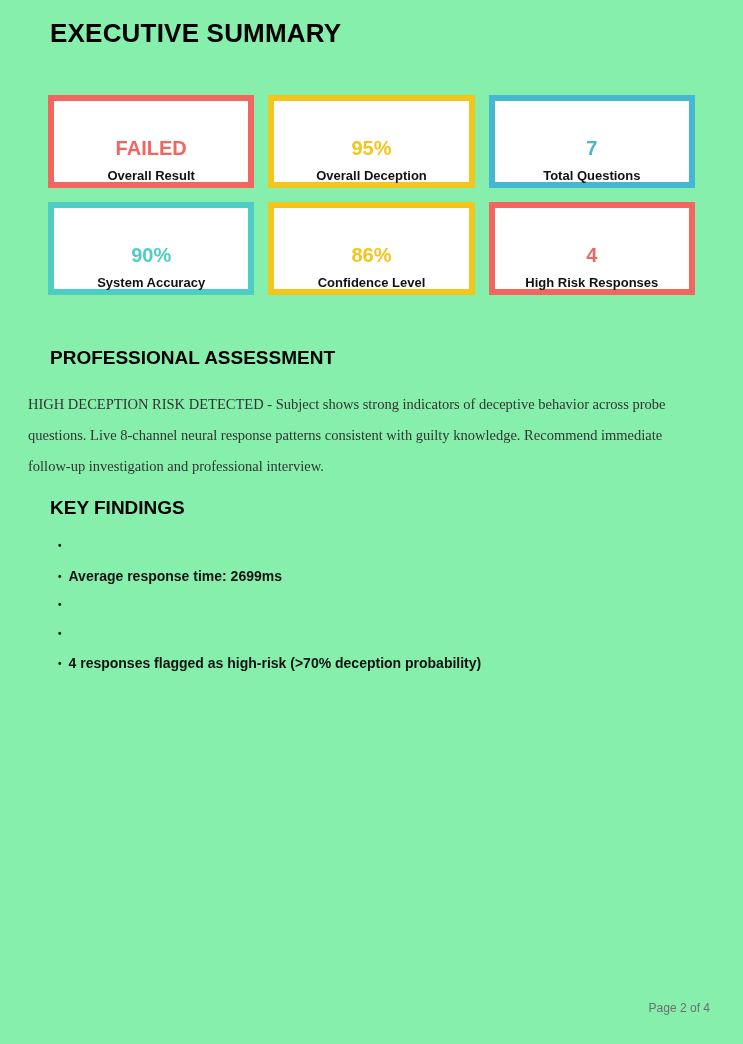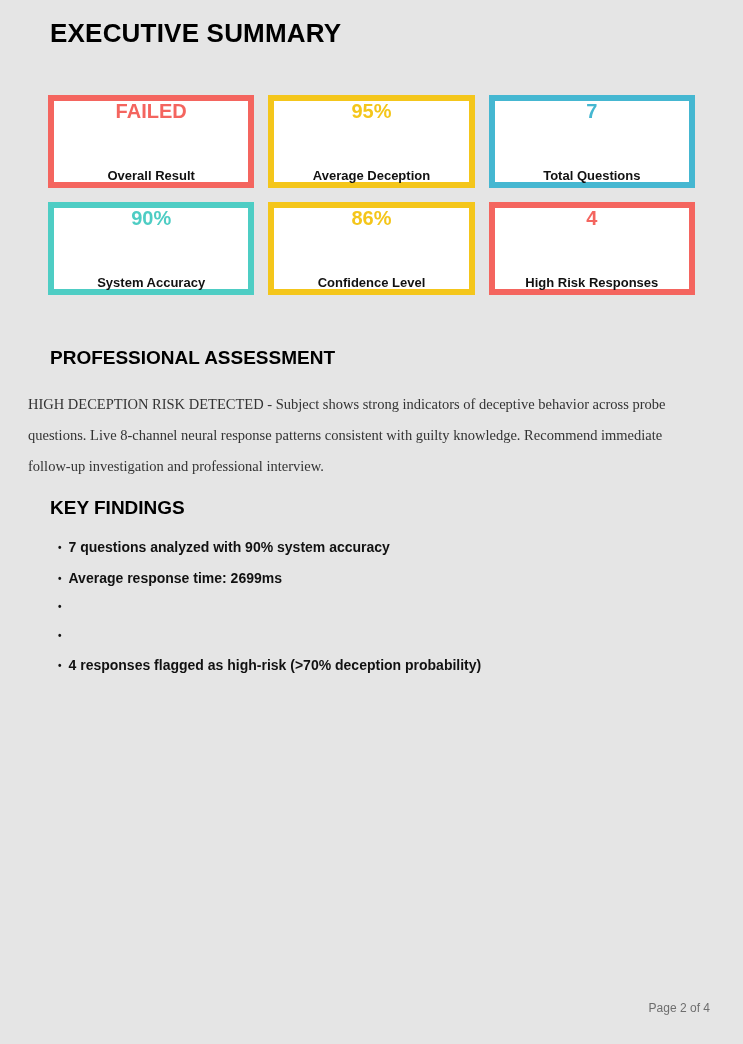--- a/index.html
+++ b/index.html
@@ -1,21 +1,21 @@
 <!DOCTYPE html>
 <html><head>
 <meta charset="utf-8">
 <style>
   * { box-sizing: border-box; }
   html, body { margin: 0; padding: 0; background: #ffffff; }
   .page {
     position: relative;
     width: 743px;
     height: 1044px;
-    background: #e5e5e5;
+    background: #86efac;
     font-family: "Liberation Sans", sans-serif;
     color: #000;
     overflow: hidden;
   }
   h1.title {
     margin: 0;
     padding: 18px 50px 0 50px;
     font-size: 26px;
     line-height: 30px;
     font-weight: bold;
@@ -28,21 +28,21 @@
     grid-template-columns: repeat(3, 1fr);
     gap: 14px;
   }
   .card {
     height: 93px;
     background: #ffffff;
     border: 6px solid #ccc;
     display: flex;
     flex-direction: column;
     align-items: center;
-    justify-content: space-between;
+    justify-content: flex-end;
     gap: 11px;
     text-align: center;
   }
   .card-value {
     font-size: 20px;
     font-weight: bold;
     line-height: 1;
   }
   .card-label {
     font-size: 13px;
@@ -104,21 +104,21 @@
   <h1 class="title">EXECUTIVE SUMMARY</h1>
 
   <div class="cards" id="cards">
   <div class="card" style="border-color: rgb(244, 101, 95);">
     <div class="card-value" style="color: rgb(244, 101, 95);">FAILED</div>
     <div class="card-label">Overall Result</div>
   </div>
 
   <div class="card" style="border-color: rgb(244, 198, 27);">
     <div class="card-value" style="color: rgb(244, 198, 27);">95%</div>
-    <div class="card-label">Average Deception</div>
+    <div class="card-label">Overall Deception</div>
   </div>
 
   <div class="card" style="border-color: rgb(69, 183, 209);">
     <div class="card-value" style="color: rgb(69, 183, 209);">7</div>
     <div class="card-label">Total Questions</div>
   </div>
 
   <div class="card" style="border-color: rgb(78, 205, 196);">
     <div class="card-value" style="color: rgb(78, 205, 196);">90%</div>
     <div class="card-label">System Accuracy</div>
@@ -137,21 +137,20 @@
 
   <h2 class="section-heading assessment-heading">PROFESSIONAL ASSESSMENT</h2>
 
   <p class="assessment-body">HIGH DECEPTION RISK DETECTED - Subject shows strong indicators of deceptive behavior across probe questions. Live 8-channel neural response patterns consistent with guilty knowledge. Recommend immediate follow-up investigation and professional interview.</p>
 
   <h2 class="section-heading findings-heading">KEY FINDINGS</h2>
 
   <ul class="findings" id="findings-list">
   <li>
     <span class="bullet">•</span>
-    <span class="finding-text">7 questions analyzed with 90% system accuracy</span>
   </li>
 
   <li>
     <span class="bullet">•</span>
     <span class="finding-text">Average response time: 2699ms</span>
   </li>
 
   <li>
     <span class="bullet">•</span>
   </li>

